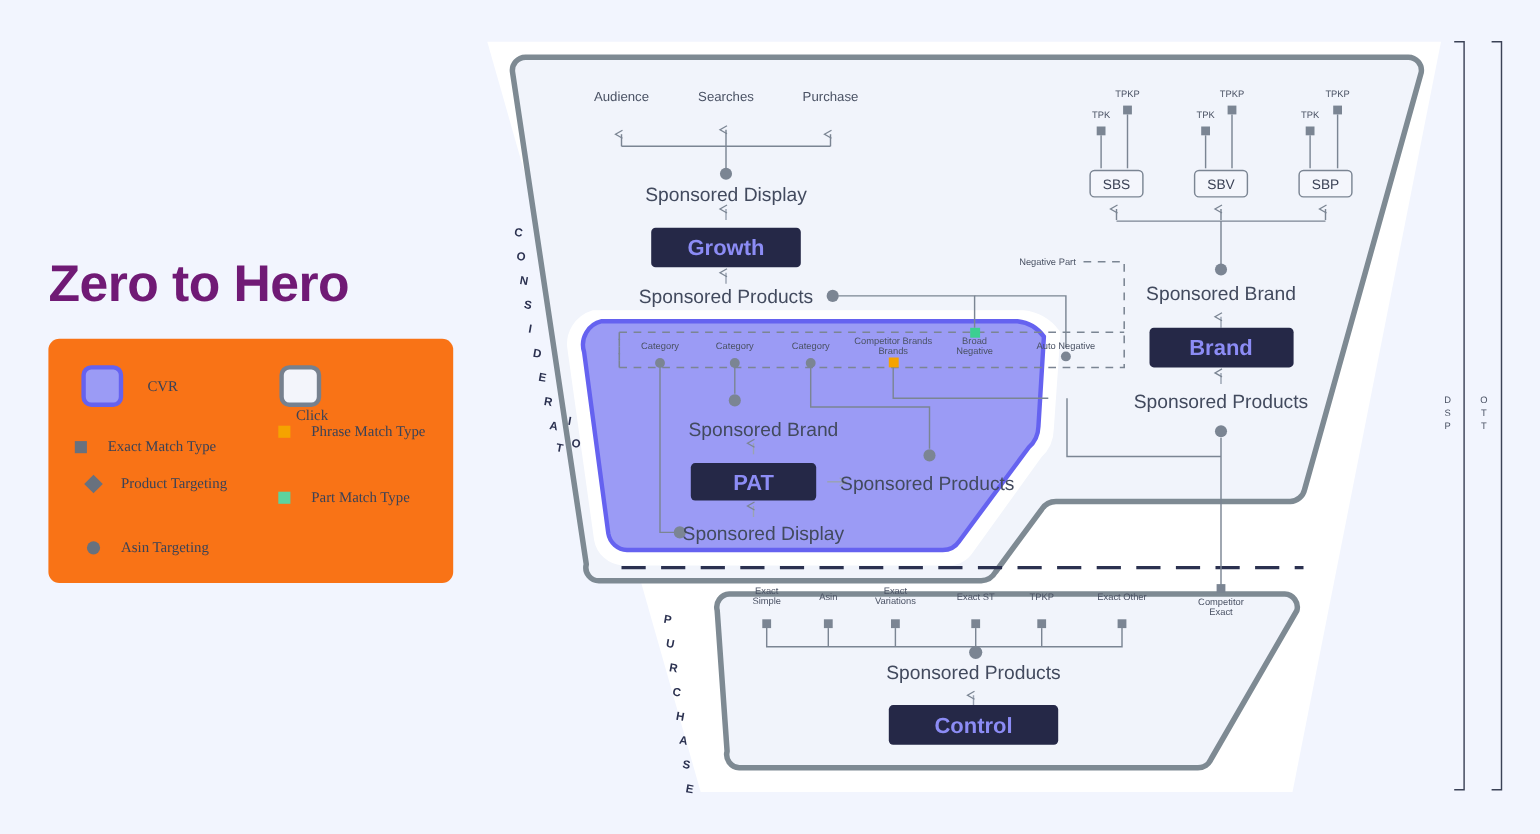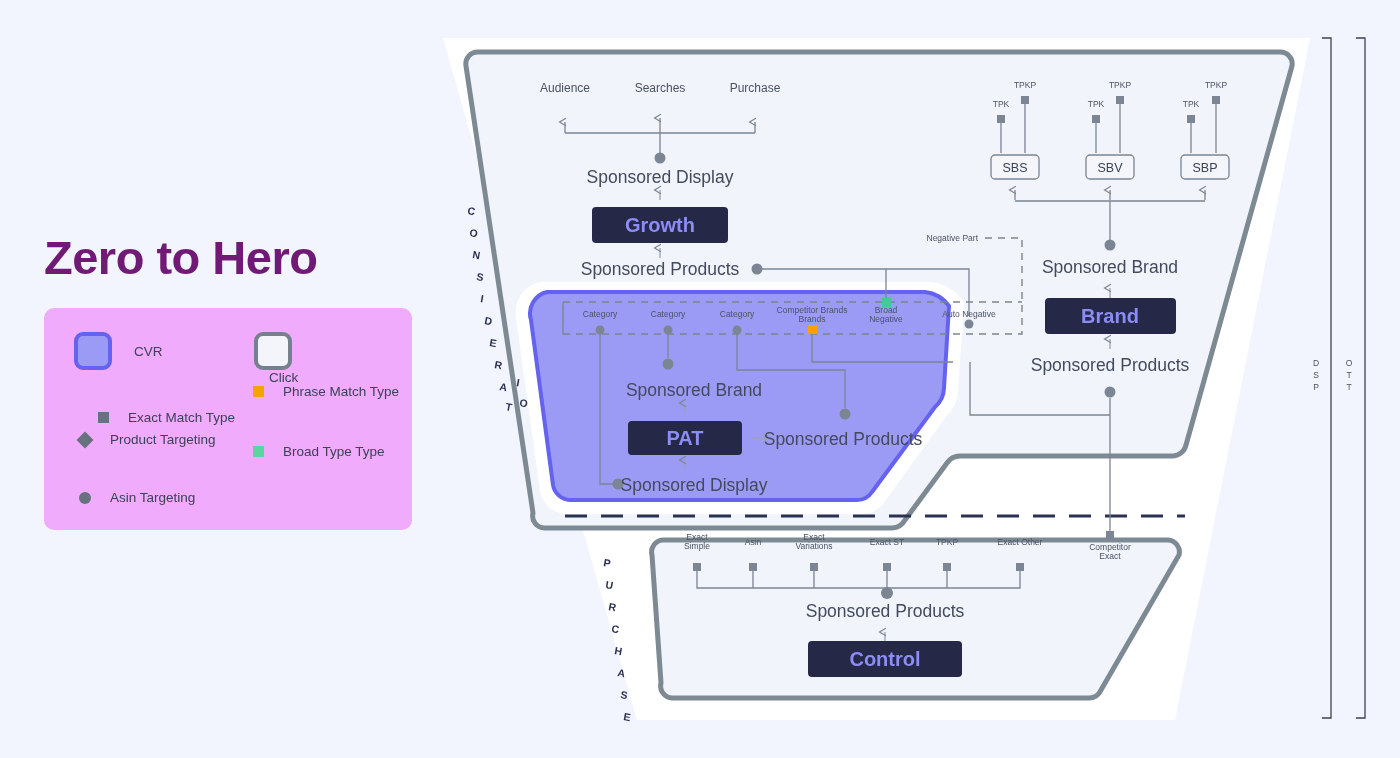--- a/index.html
+++ b/index.html
@@ -14,21 +14,21 @@
 
   
   .title{
     position:absolute;left:44px;top:230px;
     font-size:47px;font-weight:bold;color:#701a75;
     letter-spacing:-0.5px;
   }
   .legend-card{
     position:absolute;left:44px;top:308px;
     width:368px;height:222px;
-    background:#f0abfc;border-radius:10px;
+    background:#f97316;border-radius:10px;font-family:Liberation Serif, serif;
   }
   .lg-row{position:absolute;display:flex;align-items:center;}
   .lg-label{font-size:13.5px;color:#3b4256;white-space:nowrap;}
   .sw-big{width:38px;height:38px;border-radius:9px;box-sizing:border-box;}
   .sw-cvr{border:4px solid #6562f0;background:#9b9bf5;}
   .sw-click{border:4px solid #76818f;background:#f3f5fb;}
   .sw-sq{width:11px;height:11px;}
   .sw-dia{width:12px;height:12px;transform:rotate(45deg);}
   .sw-dot{width:12px;height:12px;border-radius:50%;}
   .sw-wrap{width:22px;display:flex;justify-content:center;align-items:center;}
@@ -59,21 +59,21 @@
     <div class="lg-row" style="left:30px;top:24px;">
       <div class="sw-big sw-cvr"></div>
       <span class="lg-label" style="margin-left:22px;">CVR</span>
     </div>
 
     <div class="lg-row" style="left:203px;top:24px;flex-direction:column;">
       <div class="sw-big sw-click"></div>
       <span class="lg-label" style="margin-left:22px;">Click</span>
     </div>
 
-    <div class="lg-row" style="left:48px;top:90px;margin-top:12px;">
+    <div class="lg-row" style="left:18px;top:90px;">
       <div class="sw-wrap">
           <div class="sw-sq" style="background:#68717e;"></div>
         </div>
       <span class="lg-label" style="margin-left:14px;">Exact Match Type</span>
     </div>
 
     <div class="lg-row" style="left:203px;top:76px;">
       <div class="sw-wrap">
           <div class="sw-sq" style="background:#f5a300;"></div>
         </div>
@@ -84,21 +84,21 @@
       <div class="sw-wrap">
           <div class="sw-dia" style="background:#68717e;"></div>
         </div>
       <span class="lg-label" style="margin-left:14px;">Product Targeting</span>
     </div>
 
     <div class="lg-row" style="left:203px;top:136px;">
       <div class="sw-wrap">
           <div class="sw-sq" style="background:#5dd39e;"></div>
         </div>
-      <span class="lg-label" style="margin-left:14px;">Broad Type Type</span>
+      <span class="lg-label" style="margin-left:14px;">Part Match Type</span>
     </div>
 
     <div class="lg-row" style="left:30px;top:182px;">
       <div class="sw-wrap">
           <div class="sw-dot" style="background:#68717e;"></div>
         </div>
       <span class="lg-label" style="margin-left:14px;">Asin Targeting</span>
     </div>
 
   </div>

